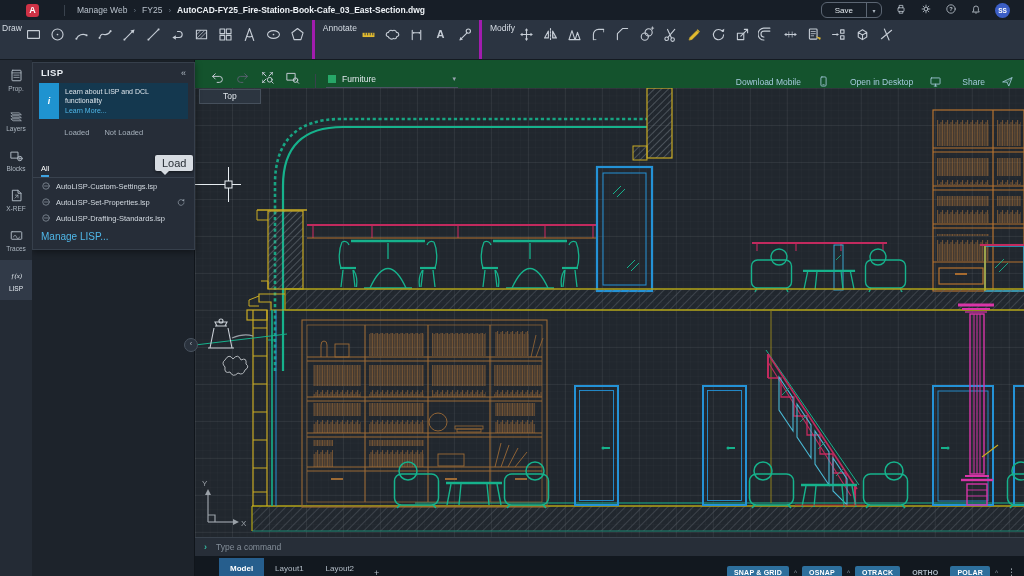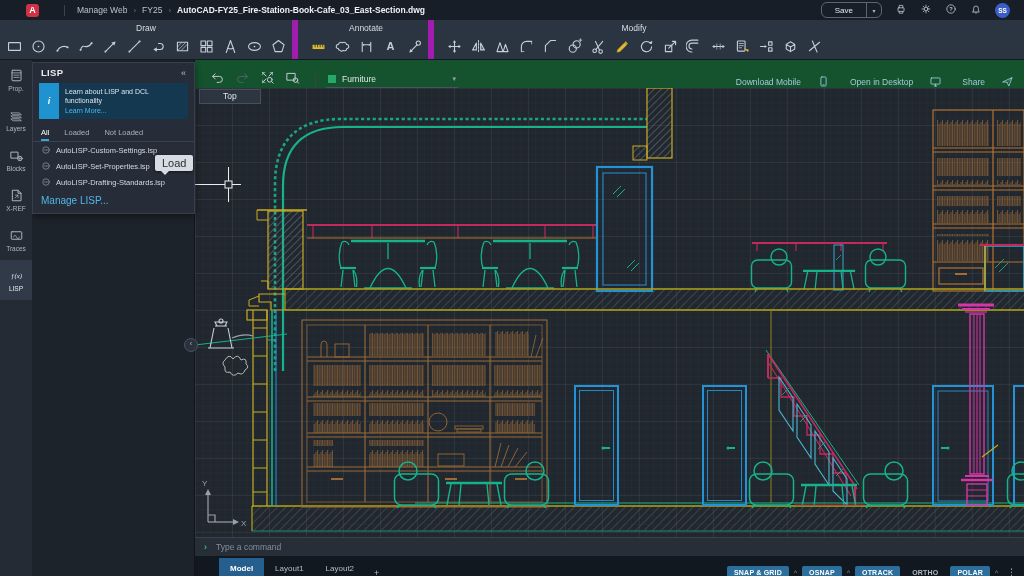--- a/index.html
+++ b/index.html
@@ -21,22 +21,22 @@
   .save-main{padding:0 13px;display:flex;align-items:center;}
   .save-caret{width:14px;border-left:1px solid #5c6673;display:flex;align-items:center;justify-content:center;font-size:6px;color:#aeb8c2;}
   .tb-iconbtn{background:none;border:none;padding:0;color:#c3ccd4;cursor:pointer;}
   .tb-iconbtn .icn svg{width:12px;height:12px;}
   .avatar{width:15px;height:15px;border-radius:50%;background:#3b5ec6;color:#fff;font-size:6.5px;font-weight:bold;
           display:flex;align-items:center;justify-content:center;}
 
   
   #ribbon{position:absolute;left:0;top:20px;width:1024px;height:40px;background:#2b3441;display:flex;
           border-bottom:1px solid #141a21;box-sizing:border-box;z-index:9;}
-  .rgroup{display:flex;flex-direction:column;padding:2px 2px 0;}
-  .rgroup+.rgroup{border-left:6px solid #a21caf;padding-left:8px;}
+  .rgroup{display:flex;flex-direction:row;padding:2px 2px 0;}
+  .rgroup+.rgroup{border-left:3px solid #a21caf;padding-left:8px;}
   .rlabel{text-align:center;font-size:8.5px;color:#d6dde5;height:12px;line-height:12px;}
   .rtools{display:flex;}
   .rtool{width:24px;height:24px;background:none;border:none;padding:0;display:flex;align-items:center;justify-content:center;
          color:#c6cdd6;cursor:pointer;}
   .rtool .icn svg{width:17px;height:17px;}
 
   
   #sidebar{position:absolute;left:0;top:60px;width:32px;height:516px;background:#242b35;display:flex;flex-direction:column;z-index:8;}
   .side-item{height:40px;display:flex;flex-direction:column;align-items:center;justify-content:center;color:#aeb8c2;cursor:pointer;}
   .side-item.active{background:#313a48;color:#e6ecf2;}
@@ -50,21 +50,21 @@
   .lp-header{display:flex;align-items:center;justify-content:space-between;padding:4px 8px 3px;}
   .lp-title{font-size:9.5px;font-weight:bold;color:#e8edf2;letter-spacing:.3px;}
   .lp-collapse{color:#aeb8c2;font-size:9px;cursor:pointer;}
   .lp-banner{display:flex;margin:2px 6px 6px;background:#14384f;}
   .lp-banner-icon{width:20px;background:#1f93d0;color:#fff;display:flex;align-items:center;justify-content:center;
                   font-size:9px;font-weight:bold;font-style:italic;flex:none;}
   .lp-banner-body{padding:4px 6px;font-size:7px;color:#dbe3ea;line-height:1.3;}
   .lp-banner-link{color:#4fb7e8;display:block;margin-top:1px;cursor:pointer;}
   .lp-tabs{display:flex;border-bottom:1px solid #39424e;padding:0 8px;gap:15px;}
   .ltab{font-size:7.5px;color:#a6b1bc;padding:3px 0 4px;position:relative;cursor:pointer;}
-  .ltab.active{color:#fff;}
+  .ltab.active{color:#fff;margin-top:36px;}
   .ltab.active::after{content:"";position:absolute;left:0;right:0;bottom:0;height:2px;background:#3fa3e0;}
   .lfile{display:flex;align-items:center;gap:5px;padding:0 8px;height:16px;color:#d2d9e0;cursor:pointer;}
   .lfile .icn{color:#9aa5b0;}
   .lfile .icn svg{width:10px;height:10px;}
   .lfile-name{font-size:7.5px;white-space:nowrap;}
   .lfile-action{margin-left:auto;color:#c3ccd4;cursor:pointer;}
   .lp-manage{font-size:10px;color:#4fb7e8;padding:5px 8px 7px;cursor:pointer;}
   .lp-tooltip{position:absolute;left:122px;top:92px;background:#d7dce2;color:#272d34;font-size:11px;padding:2px 7px;
               border-radius:2px;box-shadow:0 1px 3px rgba(0,0,0,.5);z-index:6;}
   .lp-tooltip::after{content:"";position:absolute;left:6px;bottom:-4px;border:4px solid transparent;border-top:4px solid #d7dce2;border-bottom:none;}

